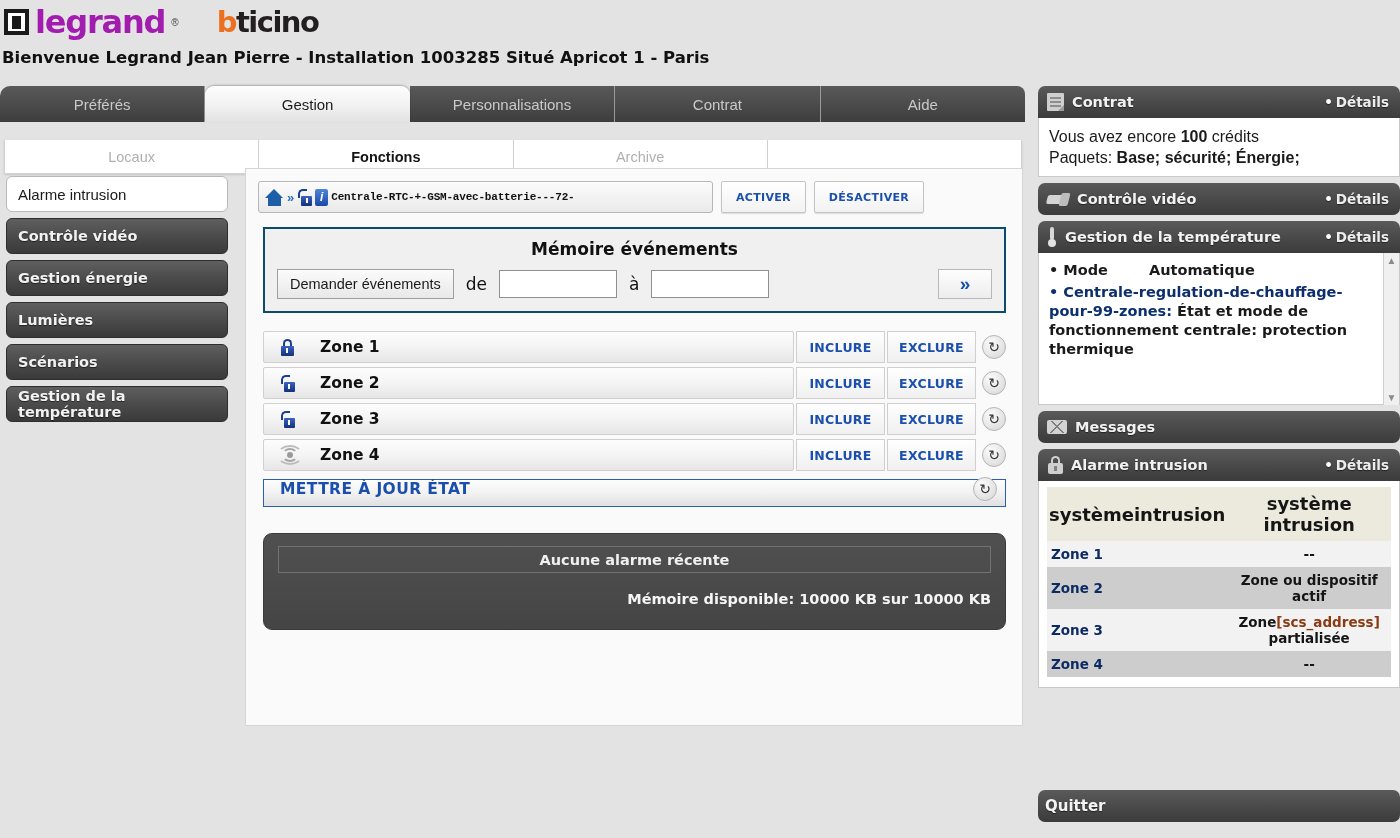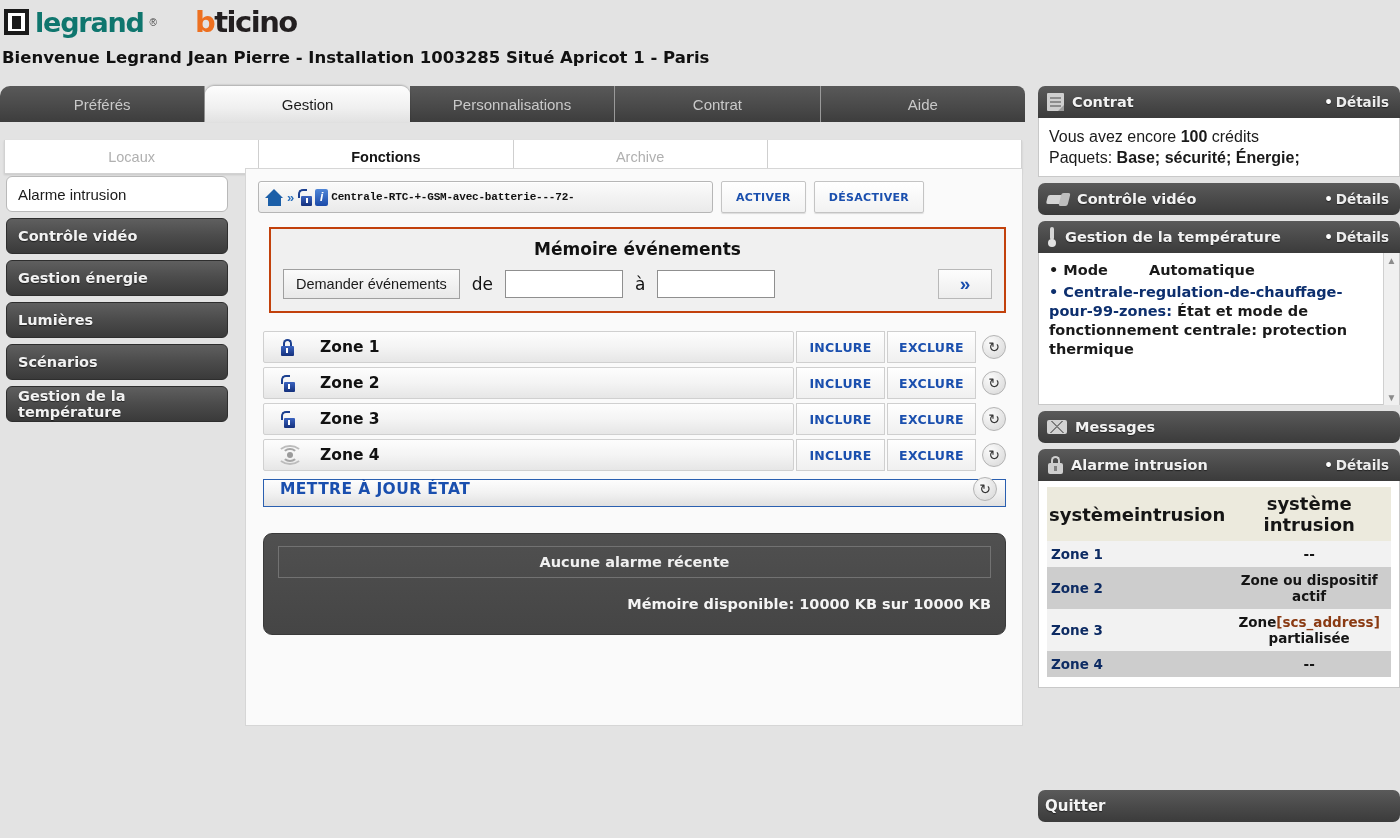--- a/index.html
+++ b/index.html
@@ -14,21 +14,21 @@
   
   .logobar { height: 40px; padding: 4px 0 0 4px; display: flex; align-items: center; gap: 38px; }
   .logo-legrand { display: flex; align-items: center; gap: 6px; }
   .lg-mark {
     width: 25px; height: 26px; border: 4px solid #1a1a1a; position: relative; background: #fff;
   }
   .lg-mark:after {
     content: ""; position: absolute; width: 9px; height: 13px; background: #1a1a1a;
     left: 4px; top: 3px;
   }
-  .lg-word { font-size: 27px; font-weight: bold; color: #0f766e; letter-spacing: -1.2px;
+  .lg-word { font-size: 32px; font-weight: bold; color: #a21caf; letter-spacing: -1.2px;
              font-family: "DejaVu Sans", sans-serif; }
   .lg-reg { font-size: 10px; color: #444; vertical-align: super; }
   .logo-bticino { font-size: 29px; font-weight: bold; letter-spacing: -1.5px;
                   font-family: "DejaVu Sans", sans-serif; color: #231f20; }
   .logo-bticino .b { color: #ed7020; }
 
   
   .welcome {
     font-size: 16.5px; font-weight: bold; color: #111; padding: 8px 0 0 2px; height: 38px;
     font-family: "DejaVu Sans", sans-serif;
@@ -133,21 +133,21 @@
     height: 32px; padding: 0 14px; border: 1px solid #c4c4c4; border-radius: 2px;
     background: linear-gradient(to bottom,#ffffff,#f2f2f2);
     color: #1a4fae; font-size: 11px; font-weight: bold; letter-spacing: .3px;
     display: flex; align-items: center; justify-content: center; cursor: pointer;
     box-shadow: 0 1px 1px rgba(0,0,0,.12);
     font-family: "DejaVu Sans", sans-serif;
   }
 
   
   .membox {
-    margin: 14px 16px 0 23px; border: 2px solid #c2410c; background: #f0f0f0;
+    margin: 14px 16px 0 17px; border: 2px solid #0c4a6e; background: #f0f0f0;
     padding: 10px 12px 12px 12px;
   }
   .memtitle {
     text-align: center; font-size: 17px; font-weight: bold; color: #111; margin-bottom: 10px;
     font-family: "DejaVu Sans", sans-serif;
   }
   .memrow { display: flex; align-items: center; gap: 12px; }
   .btn-grey {
     height: 30px; padding: 0 12px; background: linear-gradient(to bottom,#fbfbfb,#e8e8e8);
     border: 1px solid #9f9f9f; font-size: 14.5px; color: #1a1a1a; cursor: pointer;
@@ -209,21 +209,21 @@
   }
   .updatebar .lbl { flex:1; color:#1a4fae; font-size:15.5px; font-weight:bold; letter-spacing:.4px;
                     font-family:"DejaVu Sans", sans-serif; }
 
   
   .darkbox {
     margin: 26px 16px 0 17px; background: linear-gradient(to bottom,#505050,#454545);
     border-radius: 9px; padding: 12px 14px 22px 14px; border: 1px solid #3a3a3a;
   }
   .darkbox .inner {
-    border: 1px solid #727272; height: 32px; display: flex; align-items: center; justify-content: center;
+    border: 1px solid #727272; height: 27px; display: flex; align-items: center; justify-content: center;
     color: #f0f0f0; font-size: 14.5px; font-weight: bold; font-family:"DejaVu Sans", sans-serif;
   }
   .darkbox .mem {
     text-align: right; color: #f5f5f5; font-size: 14.5px; font-weight: bold; margin-top: 18px;
     font-family:"DejaVu Sans", sans-serif;
   }
 
   
   .rightcol { position: absolute; left: 1038px; top: 86px; width: 362px; }
   .panelhead {

